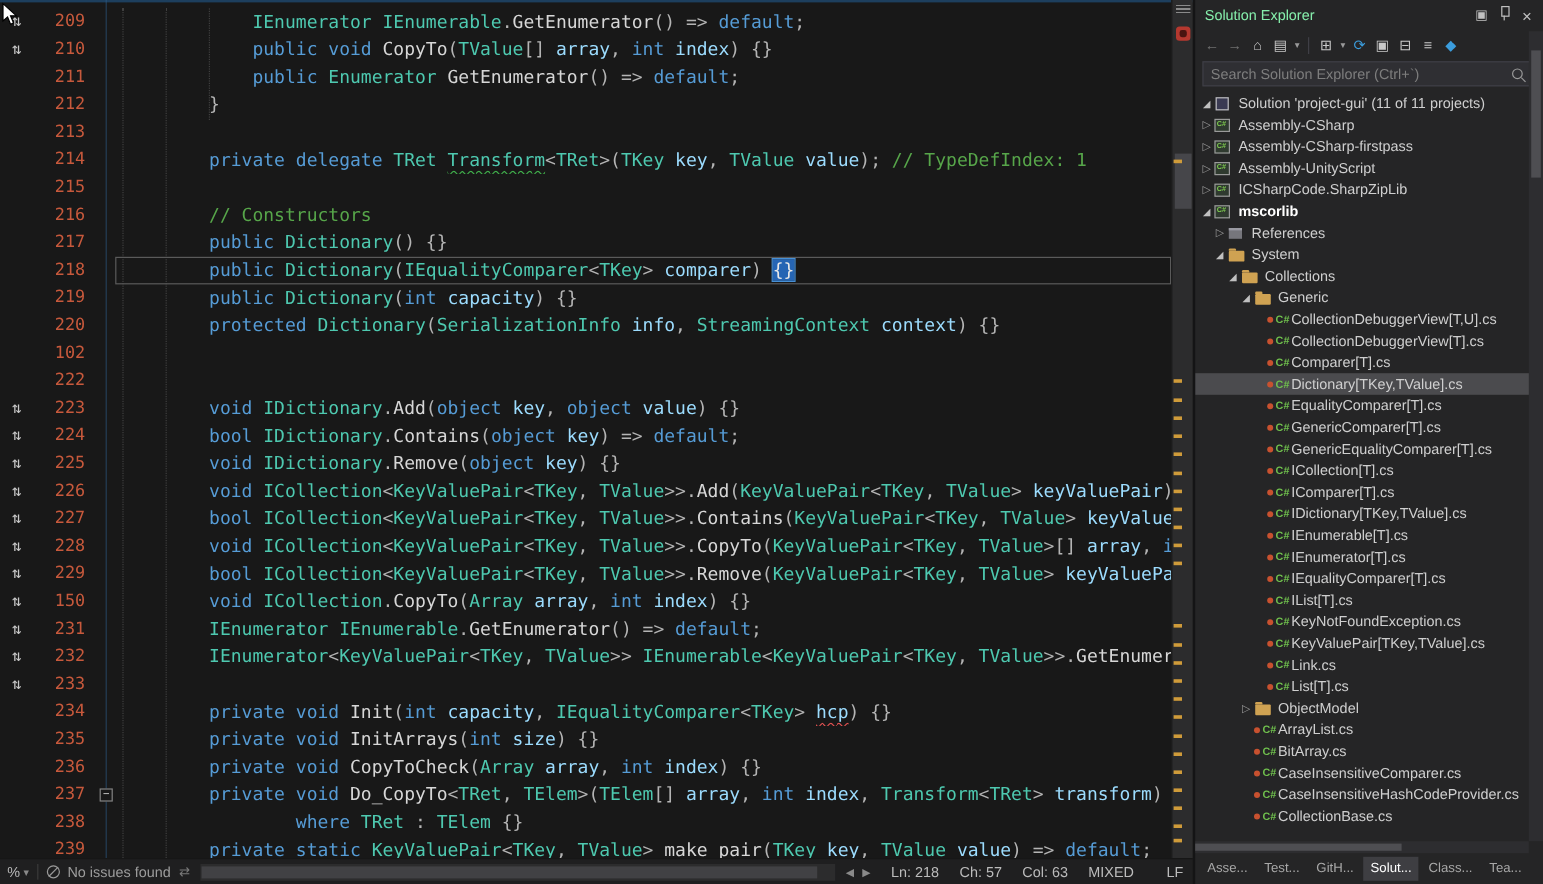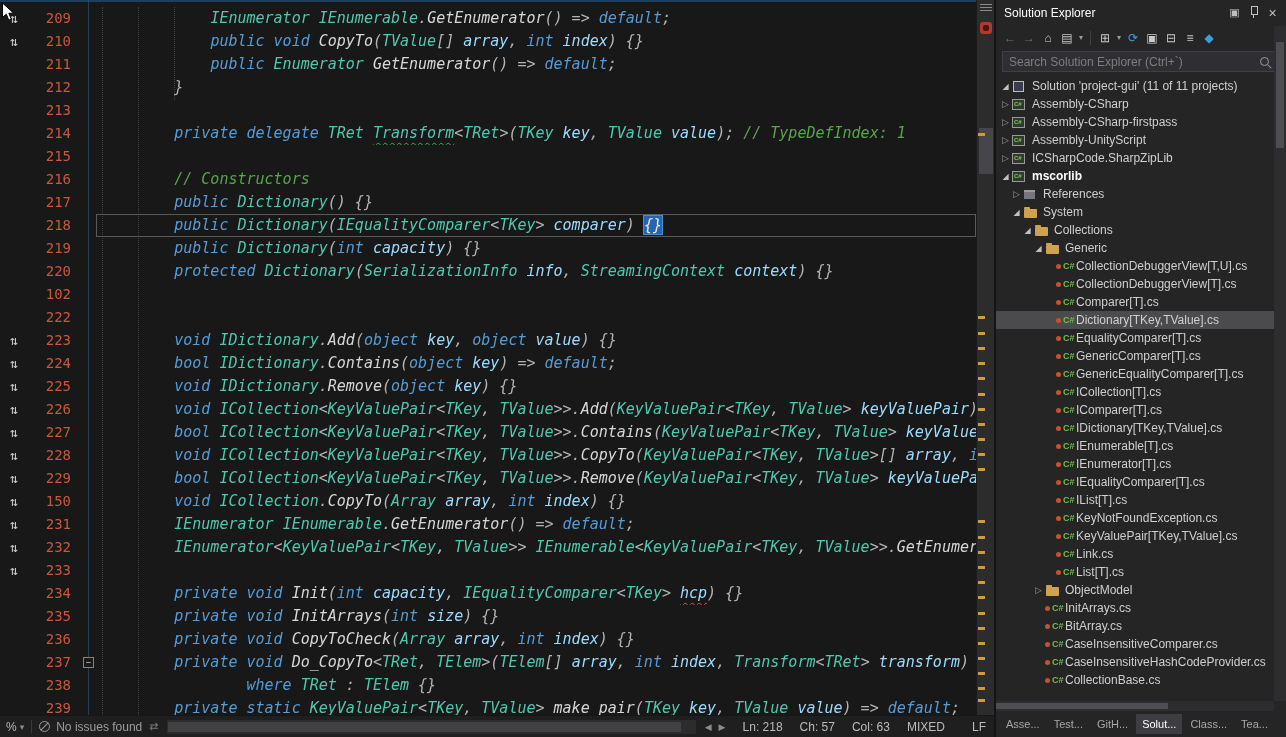--- a/index.html
+++ b/index.html
@@ -13,21 +13,21 @@
   #g1{left:102px;} #g2{left:138px;} #g3{left:174px;bottom:auto;height:93px;}
   #mdiv{position:absolute;left:88px;top:0;bottom:0;width:1px;background:#2d5f8a;opacity:.55;}
   #lines{position:absolute;left:0;top:0;right:0;padding-top:7px;}
   .row{display:flex;height:23px;line-height:23px;position:relative;
        font-family:"DejaVu Sans Mono",monospace;font-size:15px;}
   .gm{width:28px;flex:none;text-align:center;color:var(--glyph,#c8c8c8);font-size:13px;}
   .ln{width:47px;flex:none;text-align:right;color:var(--line-num,#c7593c);font-size:14px;padding-right:4px;}
   .fc{width:21px;flex:none;position:relative;}
   .fold{position:absolute;left:8px;top:6px;width:11px;height:11px;border:1px solid #848484;
         color:#c8c8c8;font:9px/9px "DejaVu Sans Mono",monospace;text-align:center;background:var(--editor-bg,#181818);}
-  .code{flex:1;white-space:pre;overflow:hidden;padding-left:6px;margin-right:18px;color:var(--ident,#d7d7d7);font-style:italic;}
+  .code{flex:1;white-space:pre;overflow:hidden;padding-left:6px;margin-right:18px;color:var(--ident,#d7d7d7);}
   .tok.k{color:var(--kw,#569cd6);} .tok.t{color:var(--type,#4ec9b0);} .tok.i{color:var(--ident,#d7d7d7);}
   .tok.p{color:var(--param,#9cdcfe);} .tok.o{color:var(--punct,#b4b4b4);} .tok.c{color:var(--comment,#57a64a);}
   .tok.sel{background:var(--sel-bg,#2665b4);outline:1px solid var(--sel-border,#478fd4);color:#e8e8e8;}
   .tok.sg{text-decoration:underline wavy #3fae4a;text-decoration-thickness:1px;text-underline-offset:4px;}
   .tok.sr{text-decoration:underline wavy #e05050;text-decoration-thickness:1px;text-underline-offset:4px;}
   .cur-box{position:absolute;left:96px;right:18px;top:0;height:23px;border:1px solid var(--cur-border,#5a5a5a);pointer-events:none;}
 
   
   #vscroll{position:absolute;right:0;top:0;width:18px;height:715px;background:#2c2c2d;border-left:1px solid #1b1b1b;z-index:5;}
   #grip{position:absolute;top:4px;left:3px;width:12px;height:8px;
@@ -50,21 +50,21 @@
   .htrack{flex:1;height:14px;background:#2c2c2d;position:relative;margin:0 2px;}
   .hthumb{position:absolute;left:1px;top:2px;bottom:2px;width:97%;background:#414144;}
   .sb-arrow{color:#8a8a8a;font-size:9px;}
   .pos{color:#bcbcbc;margin-left:10px;}
   .pos:last-child{margin-right:2px;margin-left:20px;}
 
   
   #sidebar{position:absolute;right:0;top:0;width:292px;height:737px;background:var(--panel-bg,#252526);
            border-left:2px solid #141415;display:flex;flex-direction:column;color:#cfcfcf;font-size:12px;position:absolute;}
   .se-head{height:25px;display:flex;align-items:center;padding:0 4px 0 8px;flex:none;}
-  .se-title{flex:1;color:#ffffff;}
+  .se-title{flex:1;color:#86efac;}
   .hic{width:19px;text-align:center;color:#c0c0c0;font-size:11px;}
   .hic.close{font-size:14px;}
   .pin{position:relative;width:11px;height:14px;display:inline-block;}
   .pin::before{content:"";position:absolute;left:3px;top:1px;width:5px;height:7px;border:1px solid #c0c0c0;}
   .pin::after{content:"";position:absolute;left:5px;top:9px;width:1px;height:4px;background:#c0c0c0;}
   .se-tools{height:25px;display:flex;align-items:center;padding:0 5px;gap:1px;flex:none;}
   .ti{width:18px;height:18px;text-align:center;line-height:18px;color:#c8c8c8;font-size:12px;}
   .ti.dim{color:#6f6f6f;} .ti.blue{color:var(--accent-blue,#3b9ddd);}
   .ti.caret{width:8px;font-size:8px;color:#9a9a9a;}
   .tsep{width:1px;height:14px;background:#3f3f46;margin:0 4px;}
@@ -605,21 +605,21 @@
           <span class="ic-fold"></span>
         </span>
         <span class="tlbl">ObjectModel</span>
       </div>
       <div class="trow" style="padding-left: 37px;">
         <span class="arr"></span>
         <span class="ic">
           <i class="dot"></i>
           <b class="cshash">C#</b>
         </span>
-        <span class="tlbl">InitArrays.cs</span>
+        <span class="tlbl">ArrayList.cs</span>
       </div>
       <div class="trow" style="padding-left: 37px;">
         <span class="arr"></span>
         <span class="ic">
           <i class="dot"></i>
           <b class="cshash">C#</b>
         </span>
         <span class="tlbl">BitArray.cs</span>
       </div>
       <div class="trow" style="padding-left: 37px;">

